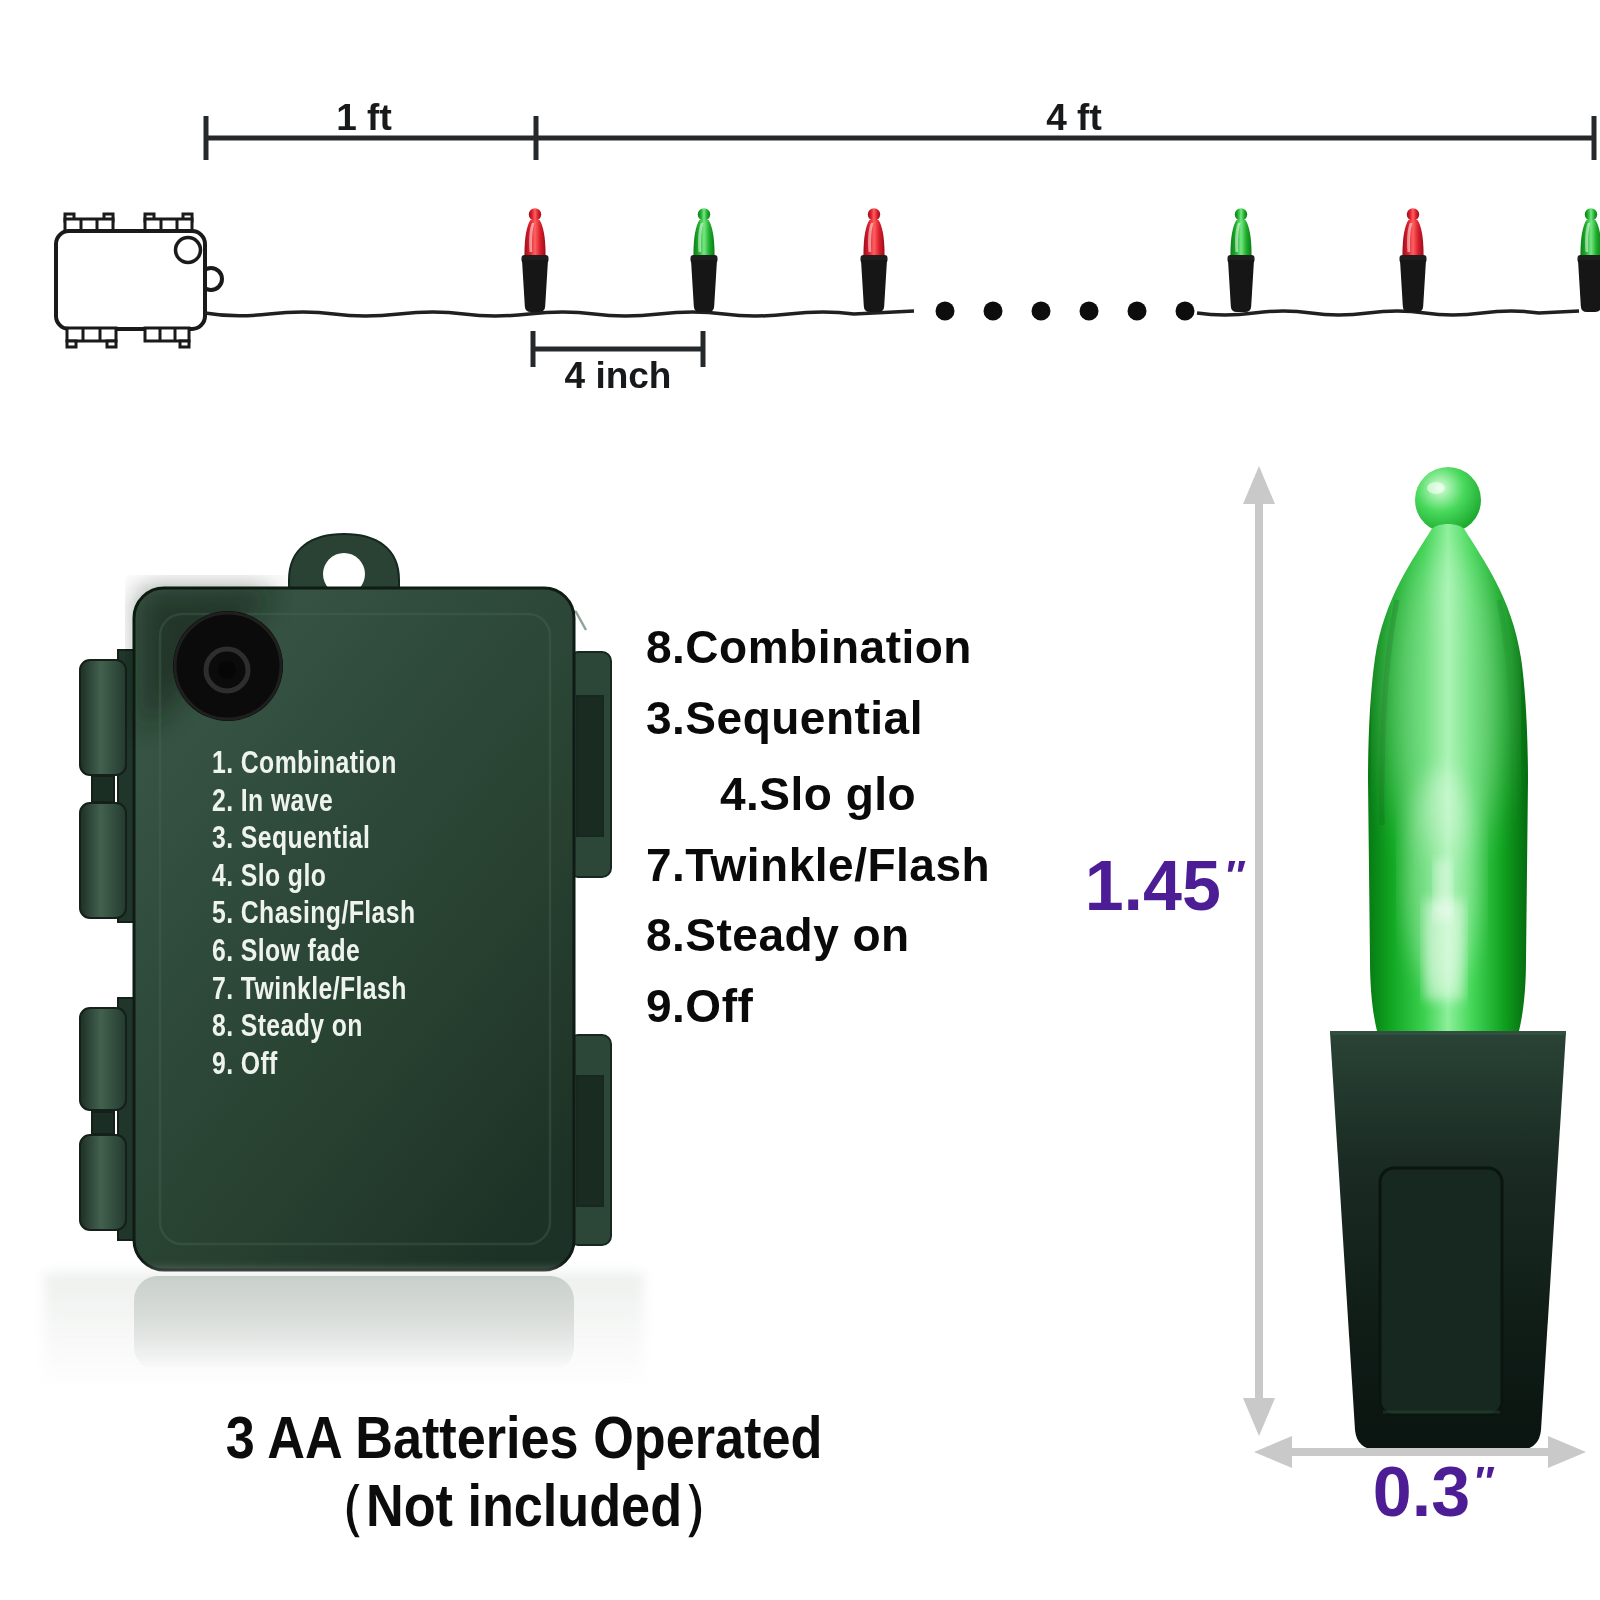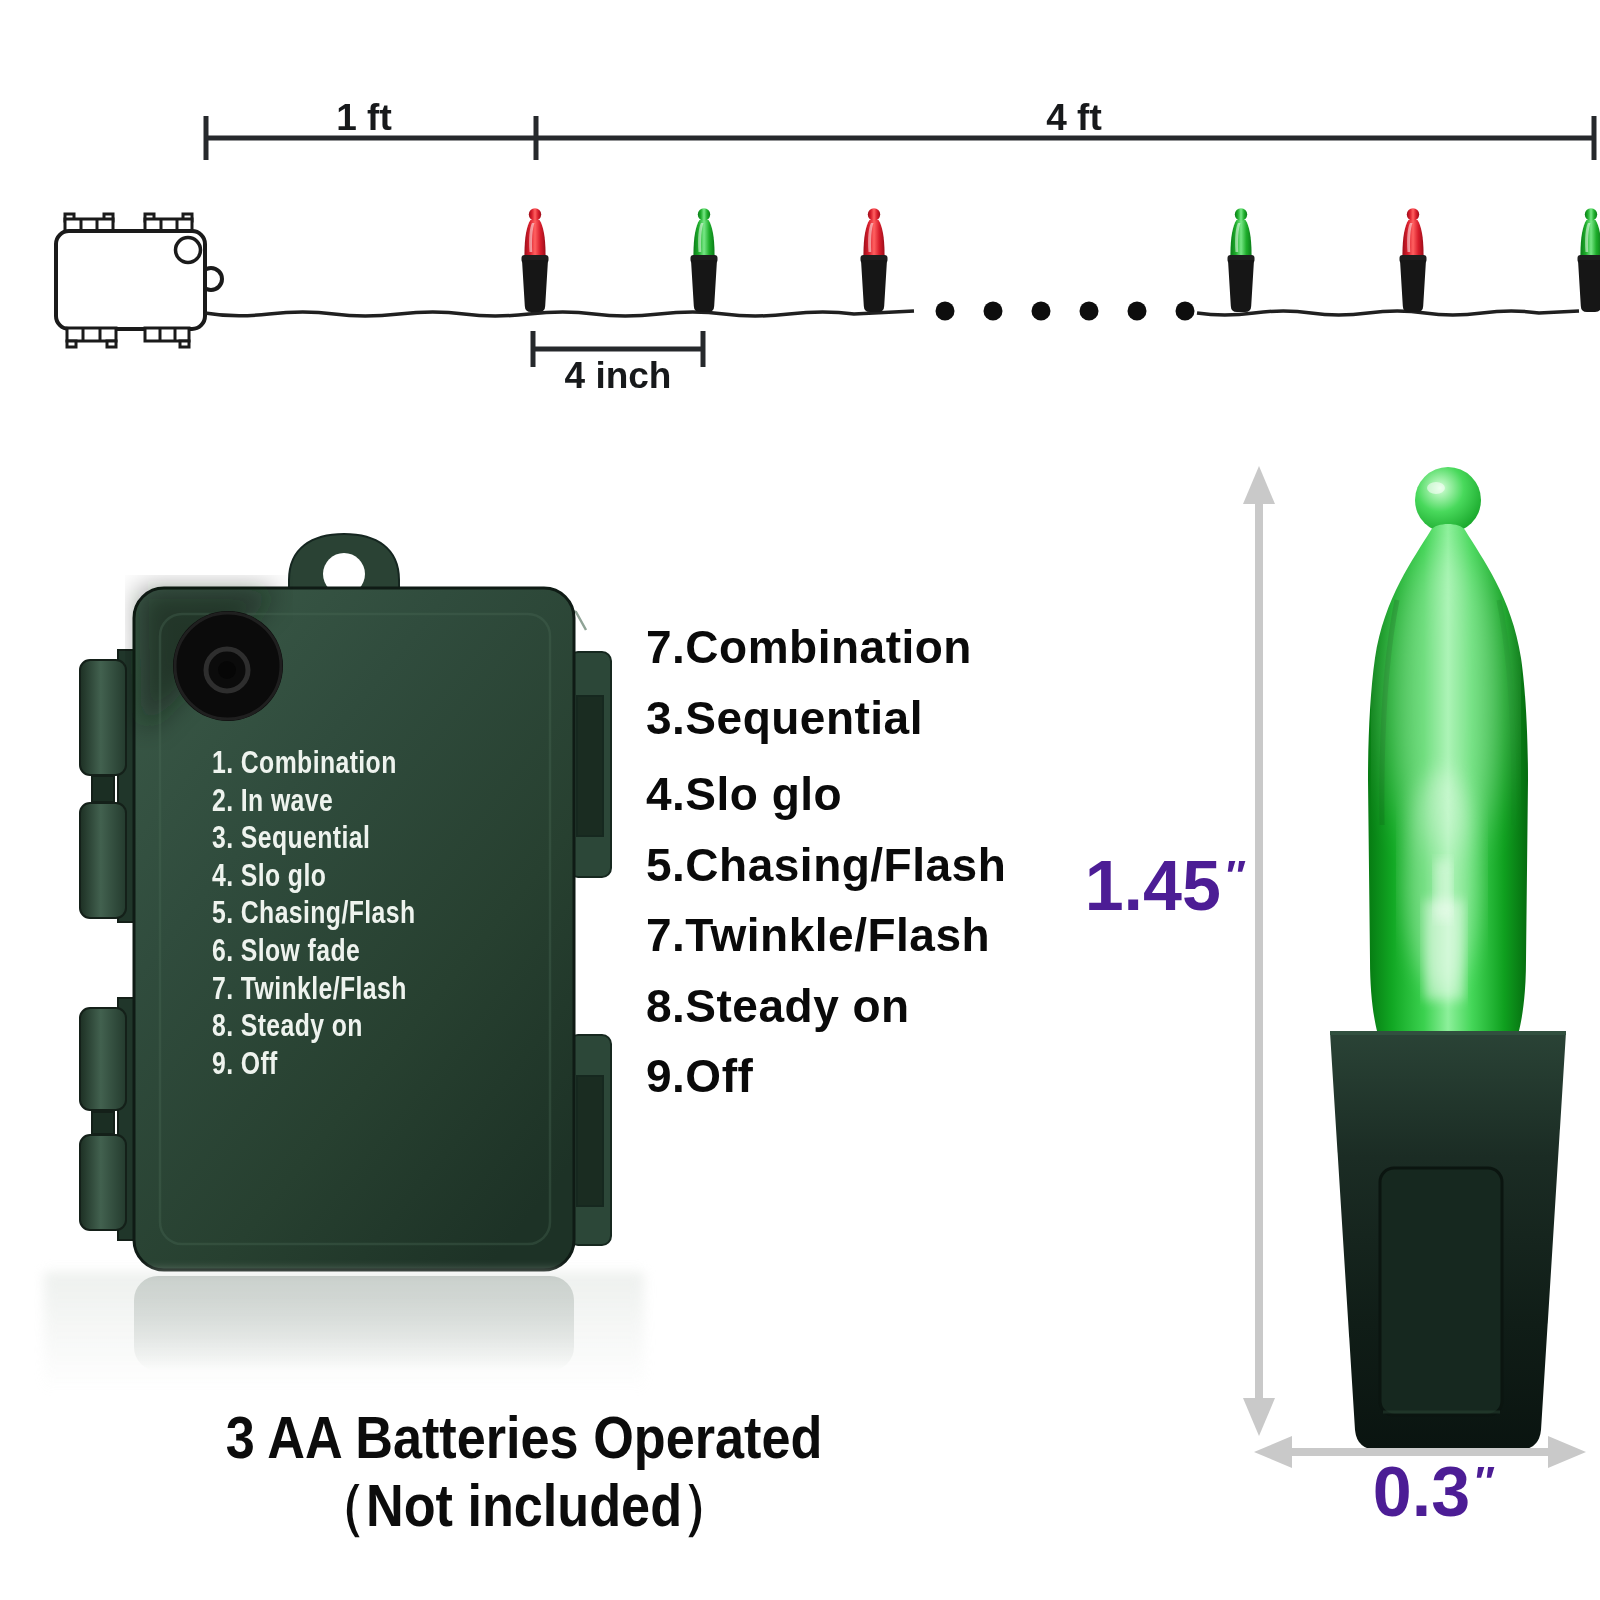--- a/index.html
+++ b/index.html
@@ -220,24 +220,23 @@
     <div>5. Chasing/Flash</div>
     <div>6. Slow fade</div>
     <div>7. Twinkle/Flash</div>
     <div>8. Steady on</div>
     <div>9. Off</div>
   </div>
 
   <div class="reflection"></div>
 
   <div class="modes-big">
-    <div>7.Combination</div>
+    <div>8.Combination</div>
     <div>3.Sequential</div>
-    <div style="margin-top:6px;">4.Slo glo</div>
-    <div>5.Chasing/Flash</div>
+    <div style="margin-top:6px;text-align:center;">4.Slo glo</div>
     <div>7.Twinkle/Flash</div>
     <div>8.Steady on</div>
     <div>9.Off</div>
   </div>
 
   <svg id="bulb-closeup" width="450" height="1160" viewBox="0 0 450 1160" style="left:1150px;top:440px;">
     <defs>
       <linearGradient id="gBigGlass" x1="0" y1="0" x2="1" y2="0">
         <stop offset="0" stop-color="#067a12"></stop>
           <stop offset="0.15" stop-color="#11a723"></stop>

